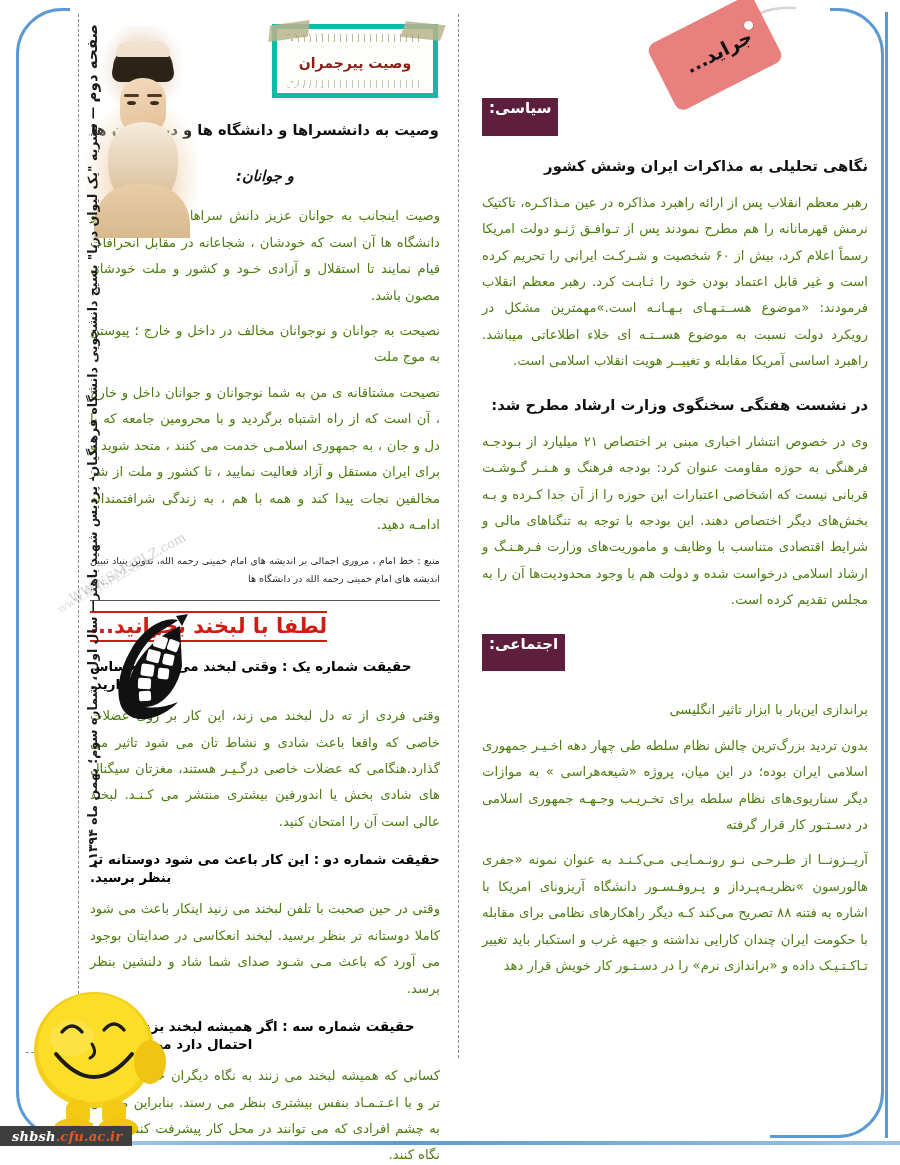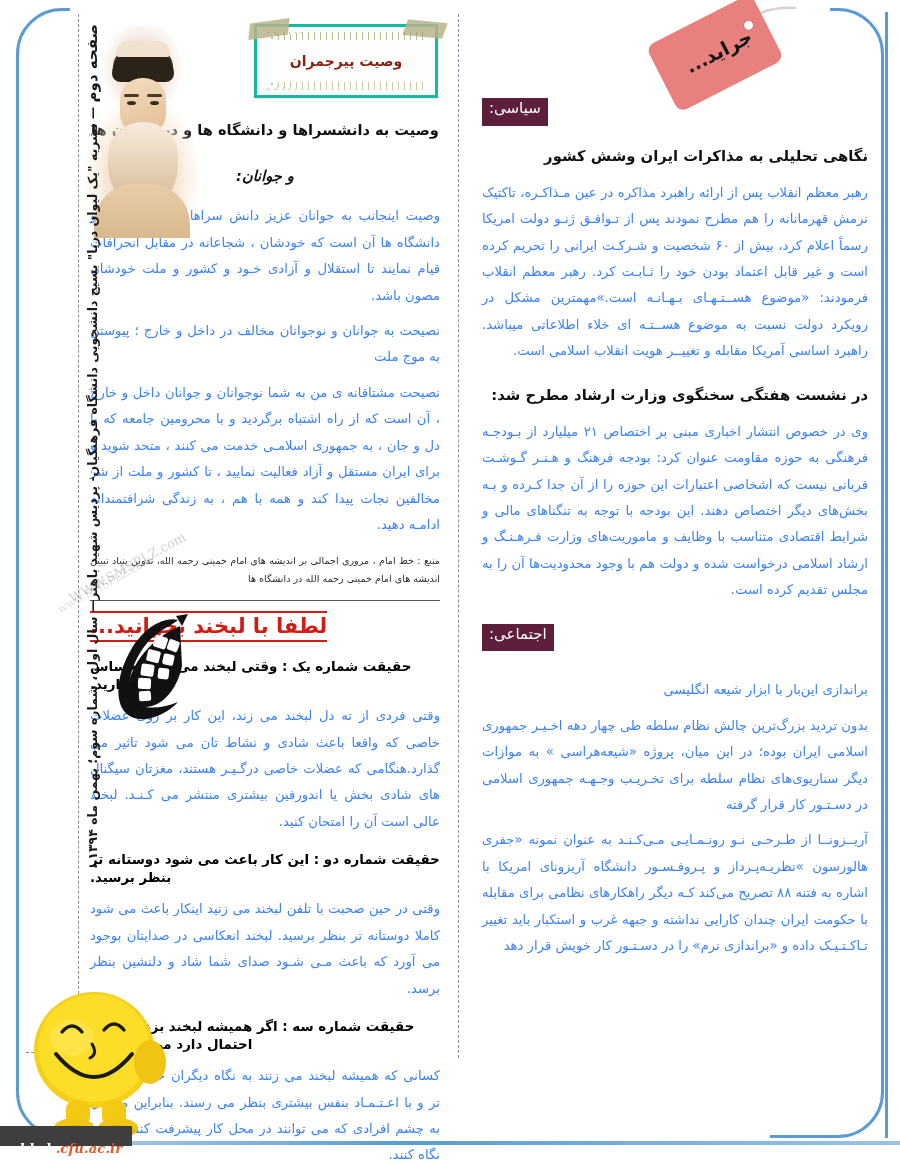--- a/index.html
+++ b/index.html
@@ -55,21 +55,21 @@
     width: 900px; height: 4px;
     background: linear-gradient(to left, #9cc3e5 0%, #5b9bd5 55%, #bcd7ef 100%);
     z-index: 6;
   }
 
   
   .footer-url {
     position: absolute;
     left: 0; top: 1126px;
     height: 20px;
-    padding: 13px 10px 0 12px;
+    padding: 1px 10px 0 12px;
     background: #3e3e3e;
     color: #ffffff;
     font-family: "DejaVu Serif", "Liberation Serif", serif;
     font-style: italic;
     font-weight: bold;
     font-size: 13px;
     line-height: 20px;
     letter-spacing: .2px;
     direction: ltr;
     z-index: 7;
@@ -149,21 +149,21 @@
   .rule-right {
     position: absolute;
     right: -12px; top: 2px;
     width: 0; height: 1126px;
     border-left: 3px solid #5b9bd5;
     z-index: 1;
   }
   p.body {
     font-size: 13.2px;
     line-height: 2.0;
-    color: #3b82f6;
+    color: #4d7c0f;
     margin: 9px 0;
     direction: rtl;
     text-align: justify;
   }
   h3.head {
     font-size: 14.6px;
     font-weight: bold;
     color: #111111;
     line-height: 1.9;
     direction: rtl;
@@ -235,23 +235,23 @@
     left: 8px; top: 158px;
     width: 96px; height: 54px;
     background: linear-gradient(180deg, #e8cda8 0%, #d9b98e 100%);
     border-radius: 40px 40px 0 0;
   }
 
   
   .banner {
     position: absolute;
     right: 8px; top: 14px;
-    width: 184px; height: 74px;
+    width: 166px; height: 74px;
     background: #fdfdfb;
-    border: 3px solid #14b8a6;
+    border: 5px solid #14b8a6;
     box-shadow: 0 1px 2px rgba(0,0,0,.10);
     z-index: 6;
     margin-left: 24px;
   }
   .banner .tape-l, .banner .tape-r {
     position: absolute; top: -6px;
     width: 40px; height: 16px;
     background: #b8b48b;
     opacity: .85;
   }
@@ -405,23 +405,23 @@
     z-index: 7;
   }
 
   
   .chip {
     display: inline-block;
     background: #5d1f3c;
     color: #ffffff;
     font-family: "DejaVu Sans", "Liberation Sans", sans-serif;
     font-size: 15px;
-    font-weight: normal;
+    font-weight: bold;
     letter-spacing: -1.4px;
-    padding: 1px 7px 8px;
+    padding: 1px 7px 18px;
     direction: rtl;
     line-height: 1.25;
   }
   .chip-wrap { text-align: left; direction: rtl; }
 
   h2.sec-title {
     direction: rtl;
     text-align: right;
     font-size: 14.8px;
     font-weight: bold;
@@ -540,21 +540,21 @@
         </div>
         <h2 class="sec-title">نگاهی تحلیلی به مذاکرات ایران وشش کشور</h2>
         <p class="body">رهبر معظم انقلاب پس از ارائه راهبرد مذاکره در عین  مـذاکـره، تاکتیک نرمش قهرمانانه را هم مطرح نمودند پس از تـوافـق  ژنـو دولت امریکا رسماً اعلام کرد، بیش از ۶۰ شخصیت  و  شـرکـت ایرانی را تحریم کرده است و غیر قابل اعتماد بودن خود را ثـابـت کرد. رهبر معظم انقلاب فرمودند: «موضوع هســتـهـای بـهـانـه است.»مهمترین مشکل در رویکرد دولت نسبت به موضوع هســتـه ای خلاء اطلاعاتی میباشد. راهبرد اساسی آمریکا مقابله و تغییــر هویت انقلاب اسلامی است.</p>
 
         <h2 class="sec-title">در نشست هفتگی سخنگوی وزارت ارشاد مطرح شد:</h2>
         <p class="body">وی در خصوص انتشار اخباری مبنی بر اختصاص ۲۱ میلیارد از  بـودجـه فرهنگی به حوزه مقاومت عنوان کرد: بودجه فرهنگ و هـنـر  گـوشـت قربانی نیست که اشخاصی اعتبارات این حوزه را از آن جدا کـرده  و  بـه بخش‌های دیگر اختصاص دهند. این بودجه با توجه به تنگناهای مالی و شرایط اقتصادی متناسب با وظایف و ماموریت‌های وزارت فـرهـنـگ  و ارشاد اسلامی درخواست شده و دولت هم با وجود محدودیت‌ها آن را به مجلس تقدیم کرده است.</p>
 
         <div class="chip-wrap" style="margin-top:20px;">
           <span class="chip">اجتماعی:</span>
         </div>
-        <p class="body" style="margin-top:26px;">براندازی این‌بار با ابزار شیعه انگلیسی</p>
+        <p class="body" style="margin-top:26px;">براندازی این‌بار با ابزار تاثیر انگلیسی</p>
         <p class="body">بدون تردید بزرگ‌ترین چالش نظام سلطه طی چهار دهه  اخـیـر جمهوری اسلامی ایران بوده؛ در این میان، پروژه «شیعه‌هراسی » به موازات دیگر سناریوی‌های نظام سلطه برای تخـریـب  وجـهـه جمهوری اسلامی در دسـتـور کار قرار گرفته</p>
         <p class="body">آریــزونــا از طـرحـی نـو رونـمـایـی مـی‌کـنـد به عنوان نمونه «جفری هالورسون »نظریـه‌پـرداز و پـروفـسـور دانشگاه آریزونای امریکا با اشاره به فتنه ۸۸ تصریح می‌کند  کـه دیگر راهکارهای نظامی برای مقابله با حکومت ایران چندان کارایی نداشته و جبهه غرب و استکبار باید تغییر تـاکـتـیـک داده و «براندازی نرم» را در دسـتـور کار خویش قرار دهد</p>
       </div>
     </div>
   </div>
 
   <div class="smiley">
     <svg viewBox="0 0 150 152" width="150" height="152" aria-hidden="true">
       <ellipse cx="72" cy="62" rx="60" ry="58" fill="#f5cf1a"></ellipse>
       <ellipse cx="72" cy="60" rx="56" ry="54" fill="#fcdd28"></ellipse>

